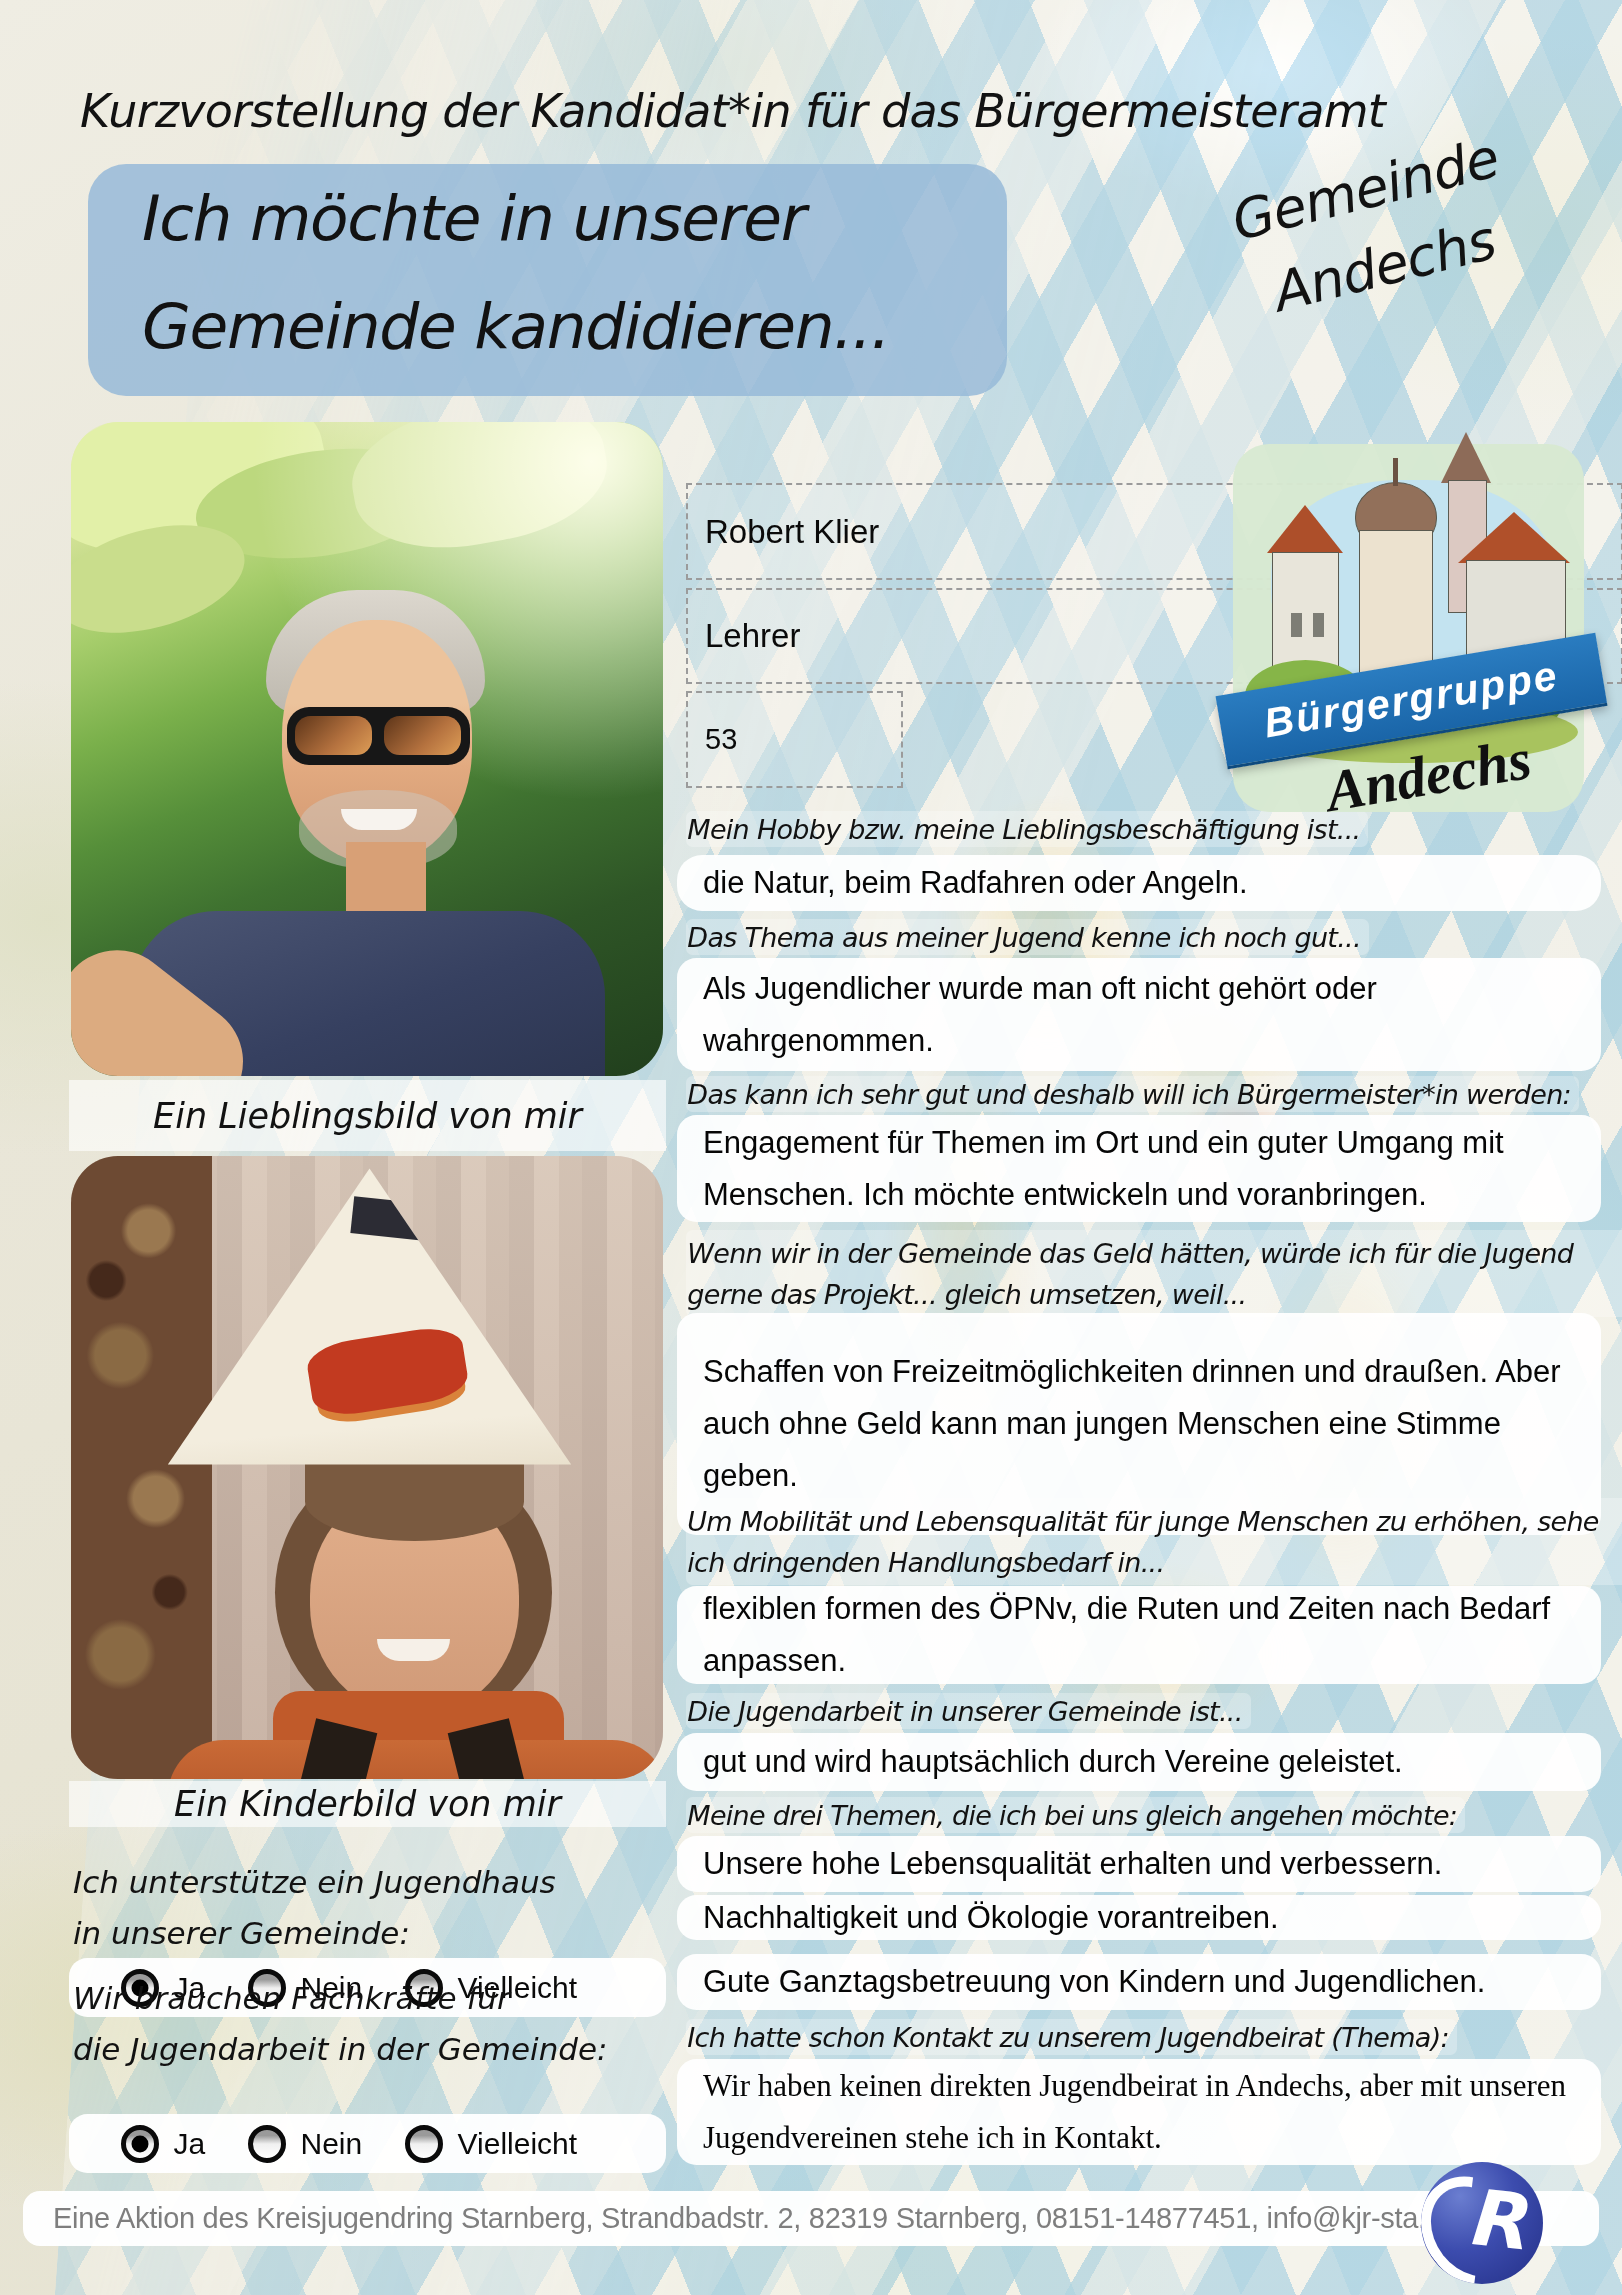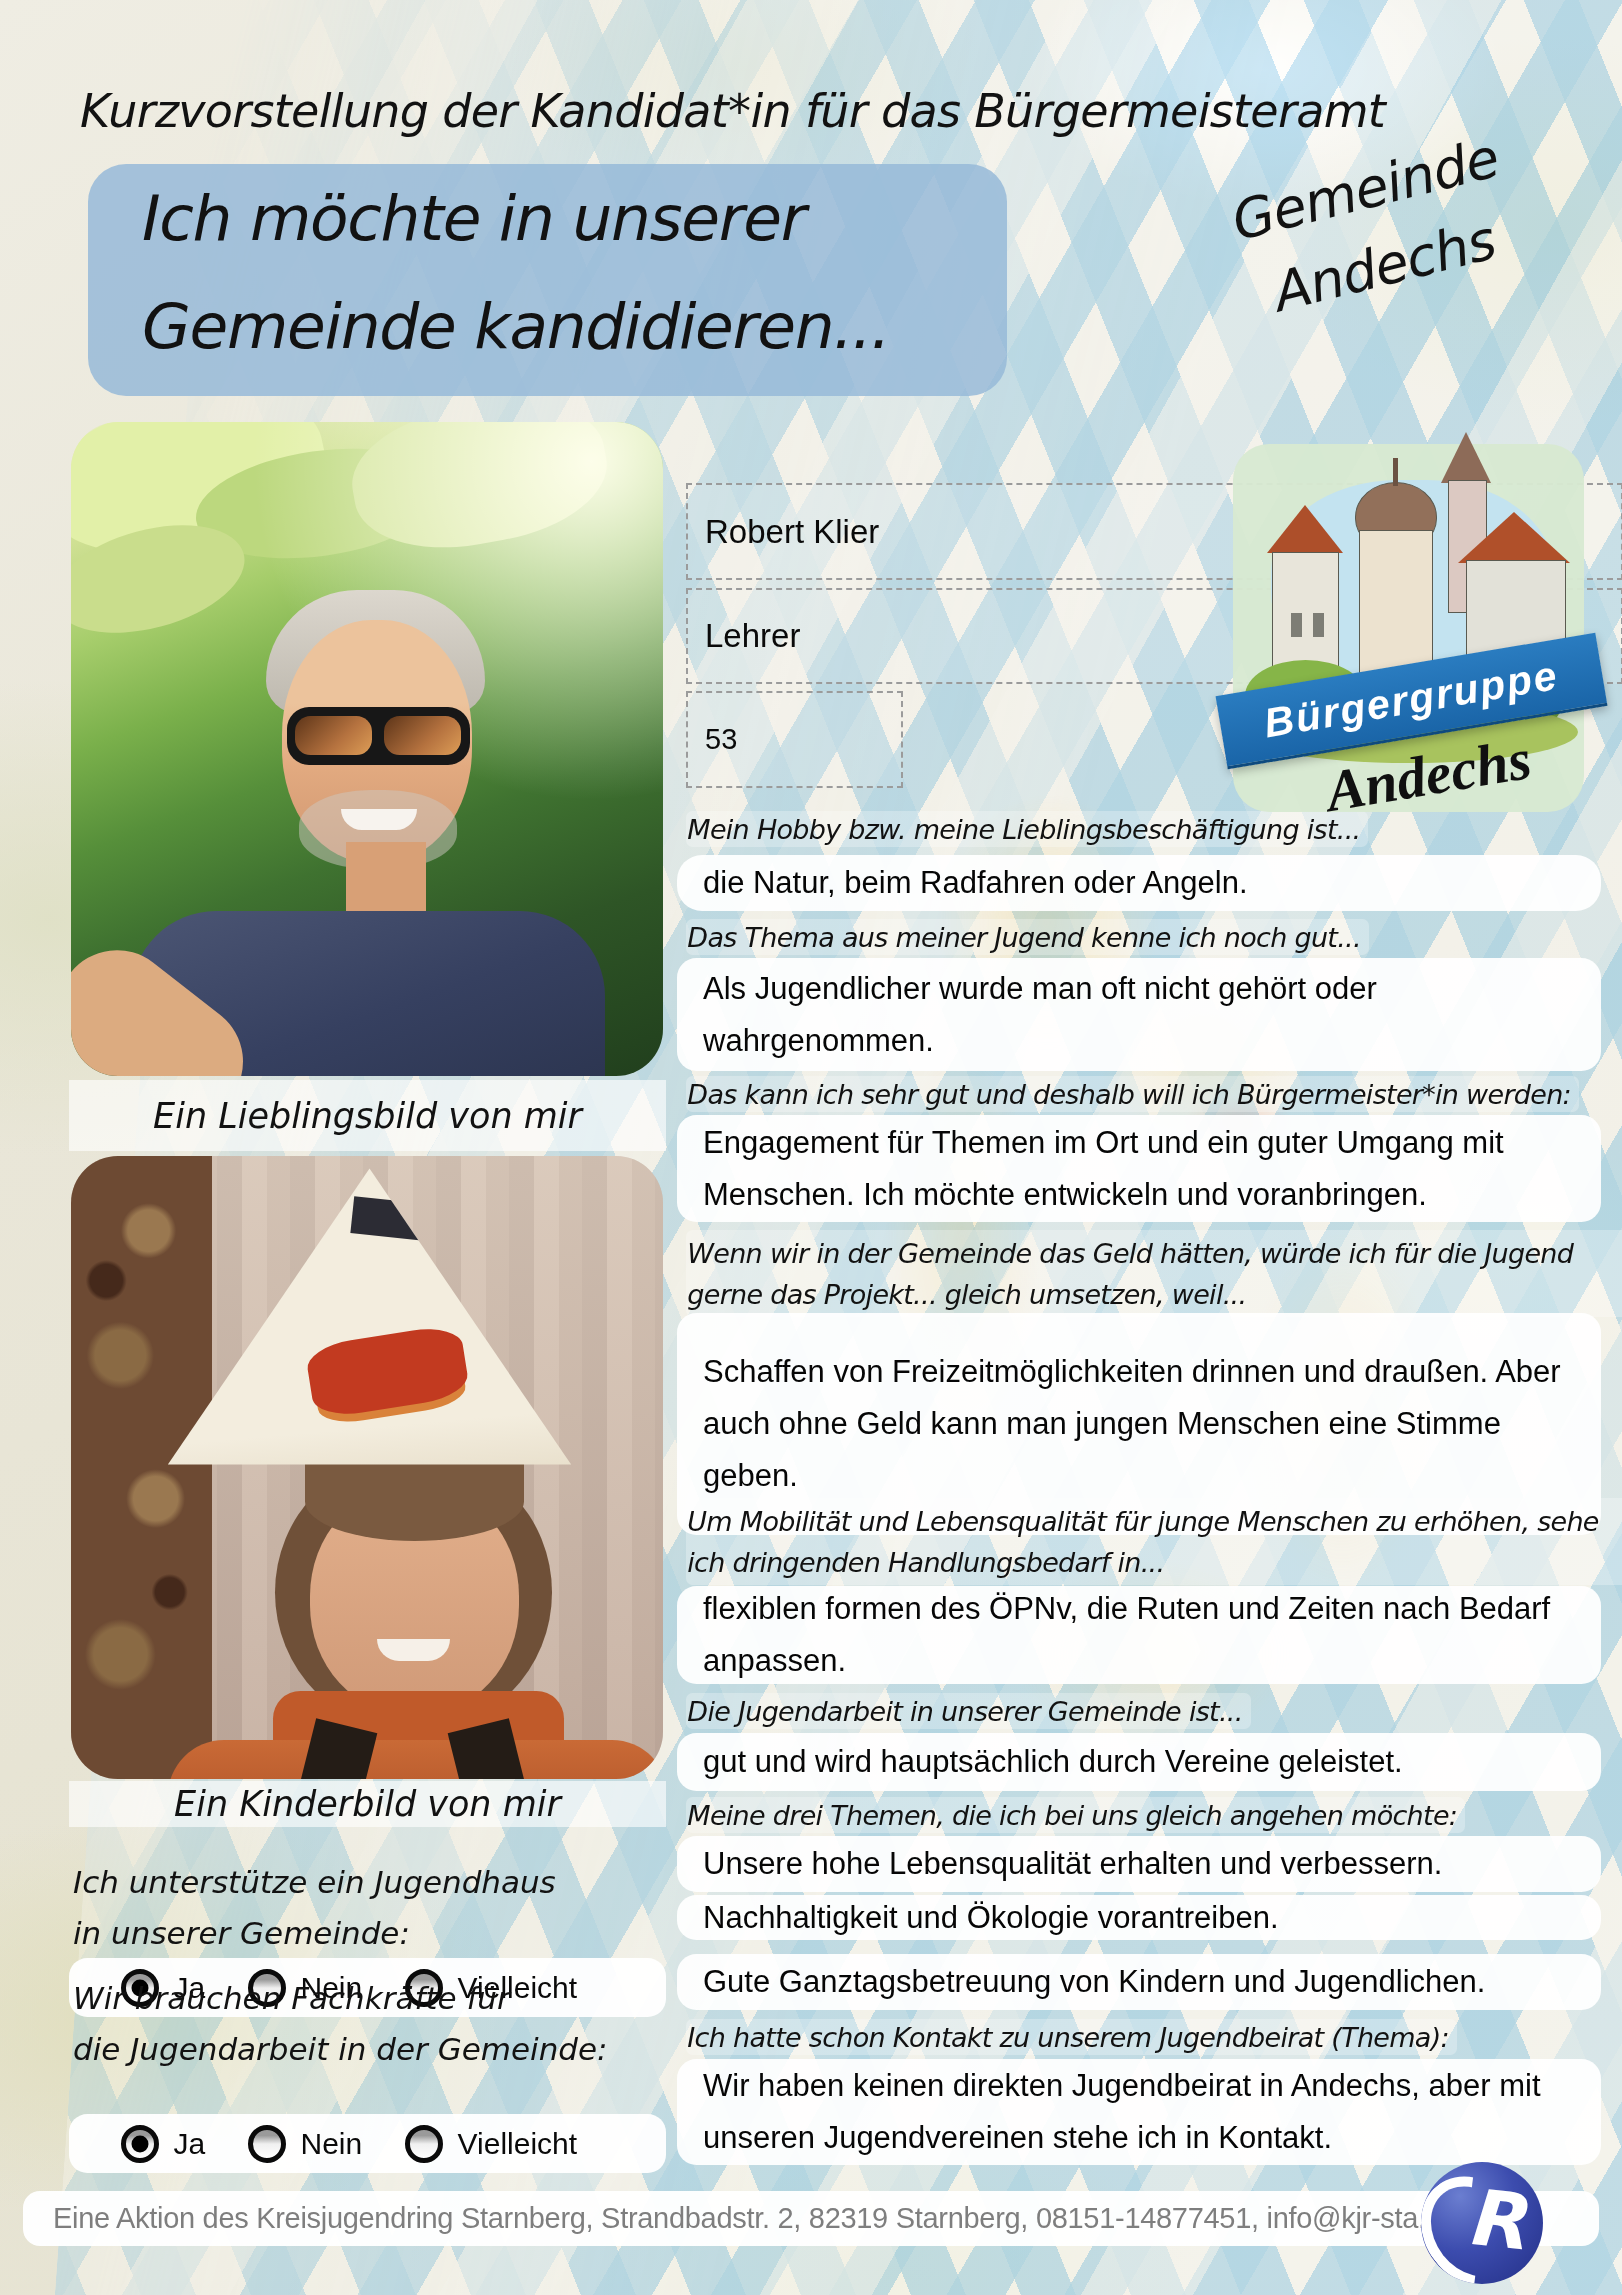--- a/index.html
+++ b/index.html
@@ -261,21 +261,21 @@
 
   <div class="q hand" style="top:1693px;">Die Jugendarbeit in unserer Gemeinde ist...</div>
   <div class="abox ans" style="top:1733px;height:58px;">gut und wird hauptsächlich durch Vereine geleistet.</div>
 
   <div class="q hand" style="top:1797px;">Meine drei Themen, die ich bei uns gleich angehen möchte:</div>
   <div class="abox ans" style="top:1836px;height:56px;">Unsere hohe Lebensqualität erhalten und verbessern.</div>
   <div class="abox ans" style="top:1895px;height:45px;">Nachhaltigkeit und Ökologie vorantreiben.</div>
   <div class="abox ans" style="top:1954px;height:56px;">Gute Ganztagsbetreuung von Kindern und Jugendlichen.</div>
 
   <div class="q hand" style="top:2019px;">Ich hatte schon Kontakt zu unserem Jugendbeirat (Thema):</div>
-  <div class="abox ans" style="top:2059px;height:106px;">Wir haben keinen direkten Jugendbeirat in Andechs, aber mit unseren Jugendvereinen stehe ich in Kontakt.</div>
+  <div class="abox ans" style="top:2059px;height:106px;font-family:Liberation Serif, serif;">Wir haben keinen direkten Jugendbeirat in Andechs, aber mit unseren Jugendvereinen stehe ich in Kontakt.</div>
 
   <div class="pollq hand" style="top:1857px;">
     <div>Ich unterstütze ein Jugendhaus</div>
     <div>in unserer Gemeinde:</div>
   </div>
   <div class="pollrow" style="top:1958px;">
     <div class="opt selected">
       <span class="rc"></span>
       <span class="optlab">Ja</span>
     </div>

